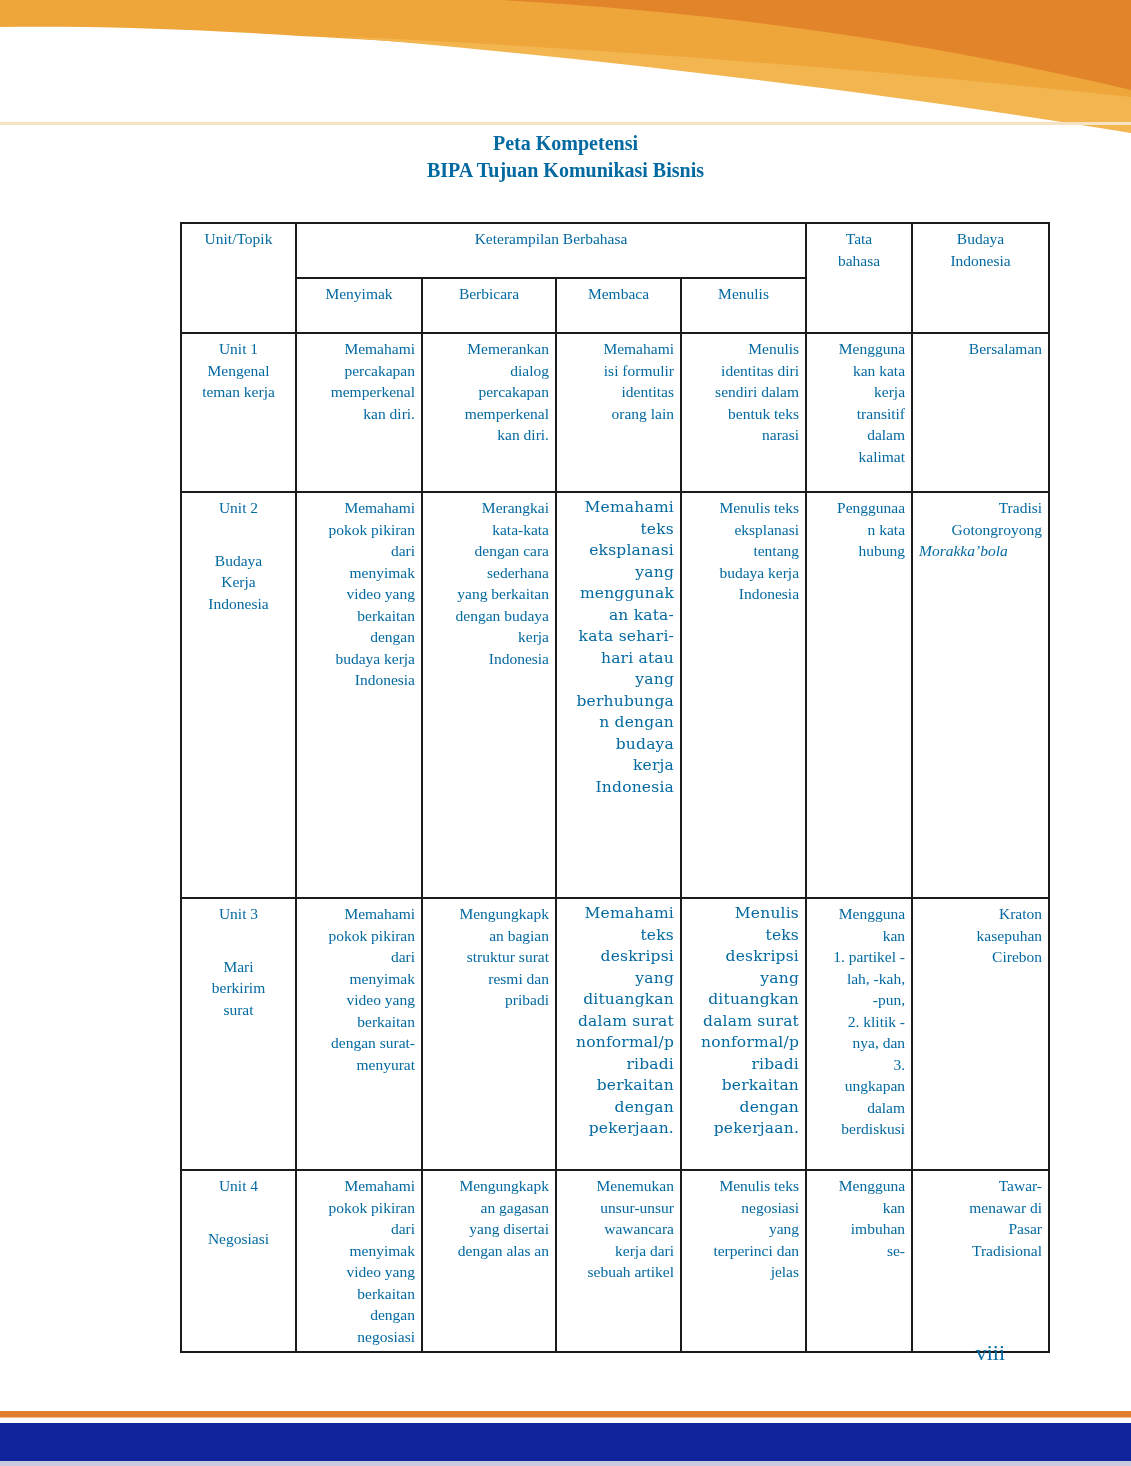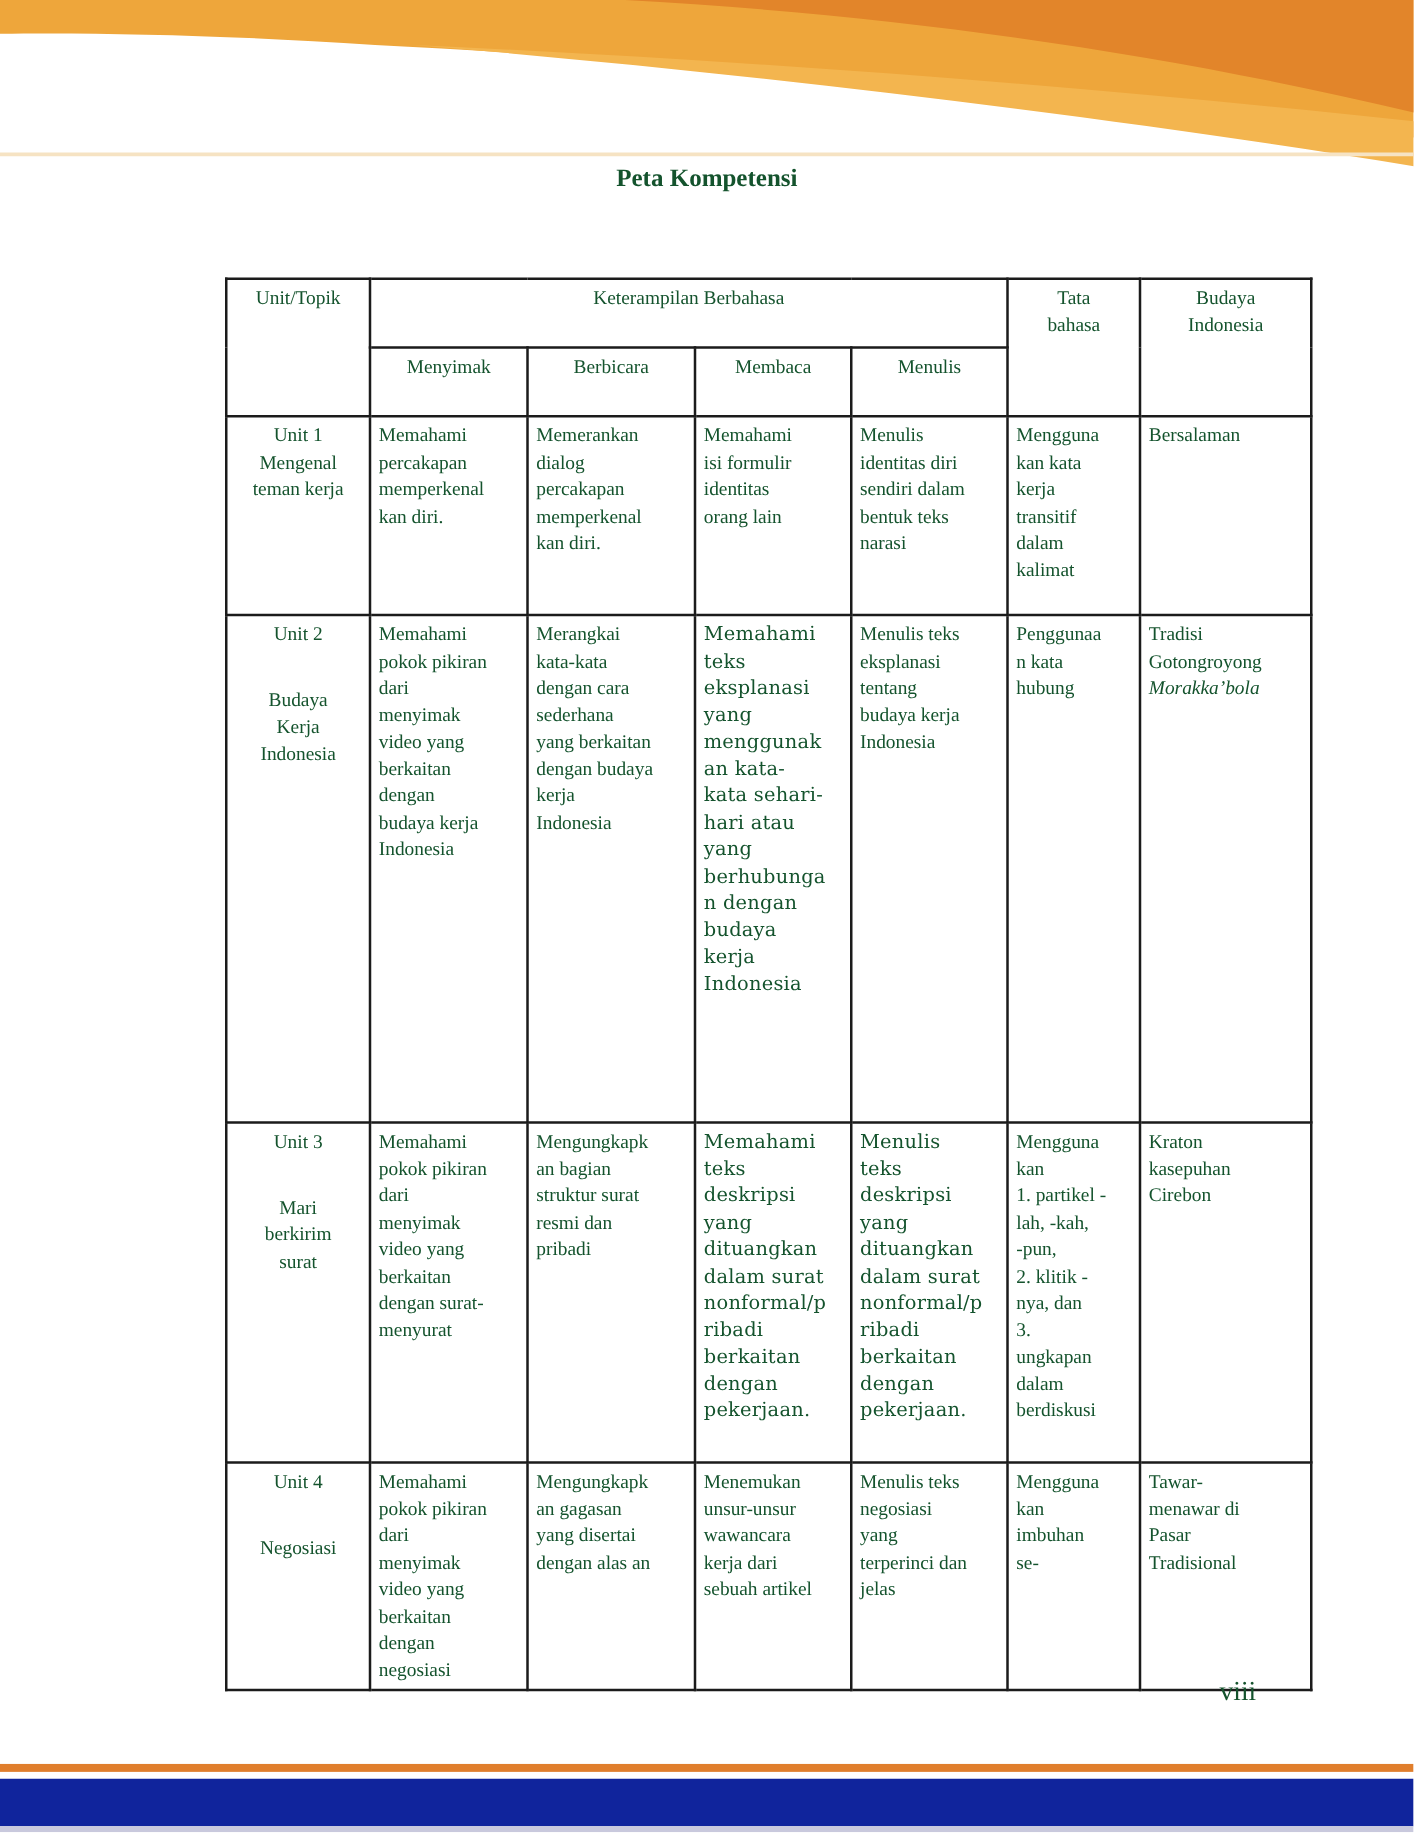--- a/index.html
+++ b/index.html
@@ -2,21 +2,21 @@
 <html><head>
 <meta charset="utf-8">
 <style>
   html,body{margin:0;padding:0;background:#ffffff;}
   #page{
     position:relative;
     width:1131px;height:1466px;
     background:#ffffff;
     overflow:hidden;
     font-family:"Liberation Serif", serif;
-    color:#14532d;
+    color:#0369a1;
   }
   
   #banner{position:absolute;top:0;left:0;width:1131px;height:135px;display:block;}
   
   #title-block{position:absolute;top:130px;left:0;width:1131px;text-align:center;}
   .title-line{font-size:20px;line-height:27px;font-weight:bold;margin:0;}
   
   #table-wrap{position:absolute;top:222px;left:132px;}
   table.comp{
     border-collapse:collapse;
@@ -26,21 +26,21 @@
   }
   table.comp th, table.comp td{
     border:2px solid #1b1b1b;
     vertical-align:top;
     padding:4px 6px;
     font-size:15.5px;
     line-height:21.5px;
     font-weight:normal;
     overflow:hidden;
   }
-  .pre{white-space:pre-line;}
+  .pre{white-space:pre-line;text-align:right;}
   th.hdr{font-weight:bold;text-align:center;font-size:16px;}
   th.hdr-unit{padding-top:22px;}
   th.hdr-span{padding-top:4px;}
   th.hdr-skill{padding-top:5px;}
   th.hdr-side{padding-top:16px;}
   td.unit-cell{text-align:center;}
   .unit-label{white-space:pre-line;text-align:center;}
   .unit-topic{white-space:pre-line;}
   .topic-gap{margin-top:31px;}
   td.alt .pre, td.alt{
@@ -64,20 +64,21 @@
 
   <svg id="banner" viewBox="0 0 1131 135" preserveAspectRatio="none" aria-hidden="true">
     <path d="M0,0 L1131,0 L1131,110 C880,88 560,48 300,36 C180,28 80,26 0,27 Z" fill="#EEA63B"></path>
     <path d="M330,36 C600,58 900,95 1131,133 L1131,97 C880,70 600,48 330,36 Z" fill="#F3B54F"></path>
     <path d="M500,0 L1131,0 L1131,90 C930,42 720,12 500,0 Z" fill="#E2852A"></path>
     <rect x="0" y="122" width="1131" height="3" fill="#F6E3C3"></rect>
   </svg>
 
   <div id="title-block">
     <p class="title-line">Peta Kompetensi</p>
+    <p class="title-line">BIPA Tujuan Komunikasi Bisnis</p>
   </div>
 
   <div id="table-wrap">
     <table class="comp">
       <colgroup>
         <col style="width:115px">
           <col style="width:126px">
           <col style="width:134px">
         <col style="width:125px">
           <col style="width:125px">

